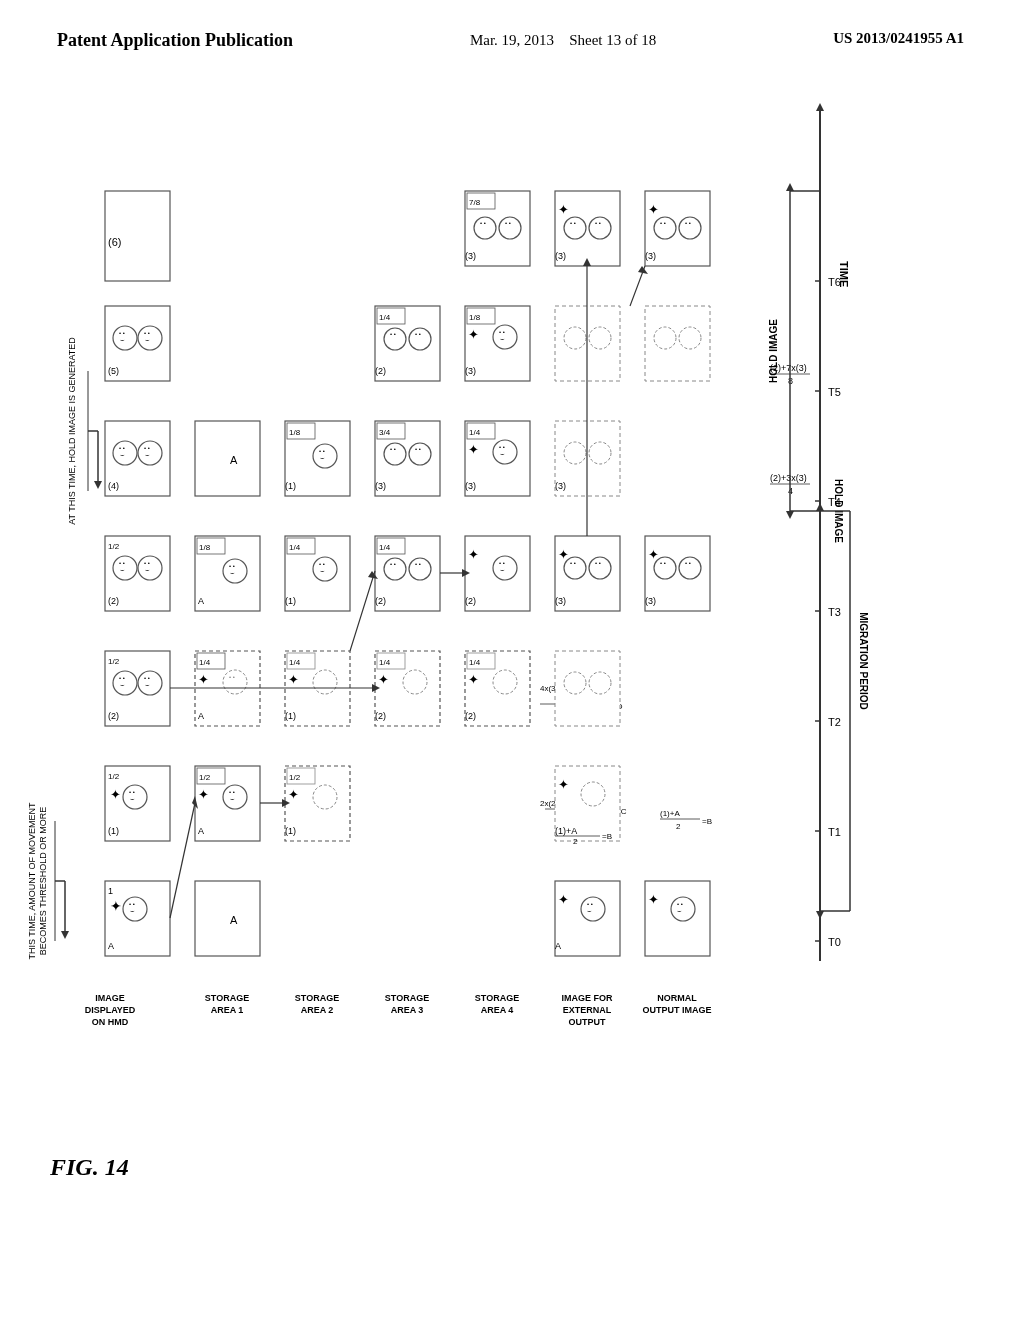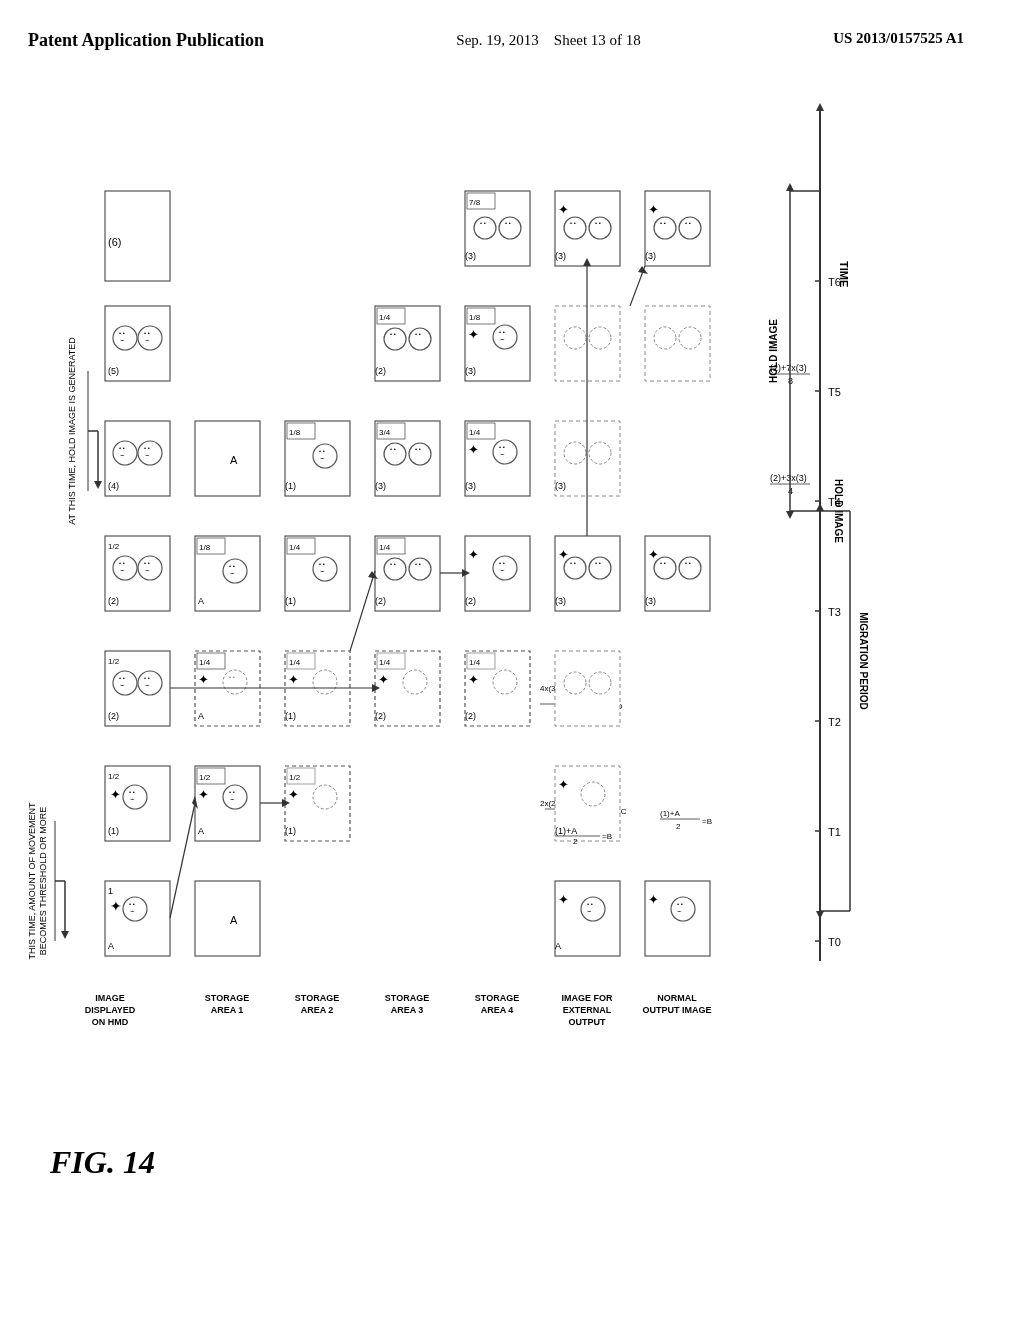--- a/index.html
+++ b/index.html
@@ -10,21 +10,21 @@
       font-family: 'Times New Roman', Times, serif;
       overflow: hidden;
       position: relative;
     }
 
     
     .header {
       display: flex;
       justify-content: space-between;
       align-items: flex-start;
-      padding: 30px 60px 10px 28px;
+      padding: 30px 60px 10px 57px;
       border-bottom: none;
     }
     .header-left {
       font-weight: bold;
       font-size: 18px;
     }
     .header-center {
       font-size: 15px;
       text-align: center;
       line-height: 1.4;
@@ -40,35 +40,35 @@
       width: 100%;
       height: calc(100% - 80px);
       padding: 10px 30px;
     }
 
     
     .fig-label {
       position: absolute;
       bottom: 120px;
       left: 50px;
-      font-size: 32px;
+      font-size: 24px;
       font-weight: bold;
       font-style: italic;
     }
   </style>
 </head>
 <body>
 
 <div class="header">
   <div class="header-left">Patent Application Publication</div>
   <div class="header-center">
-    <span>Sep. 19, 2013</span>&nbsp;&nbsp;&nbsp;
+    <span>Mar. 19, 2013</span>&nbsp;&nbsp;&nbsp;
     <span>Sheet 13 of 18</span>
   </div>
-  <div class="header-right">US 2013/0157525 A1</div>
+  <div class="header-right">US 2013/0241955 A1</div>
 </div>
 
 <div class="main-content">
 
   <svg viewBox="0 0 900 1100" width="900" height="1100" style="position:absolute; top:0; left:20px;">
 
     <text transform="translate(15, 820) rotate(-90)" font-size="9" text-anchor="middle" font-family="Arial, sans-serif">THIS TIME, AMOUNT OF MOVEMENT</text>
     <text transform="translate(26, 820) rotate(-90)" font-size="9" text-anchor="middle" font-family="Arial, sans-serif">BECOMES THRESHOLD OR MORE</text>
     <line x1="35" y1="760" x2="35" y2="880" stroke="#333" stroke-width="1"></line>
     <line x1="35" y1="820" x2="45" y2="820" stroke="#333" stroke-width="1.5"></line>

